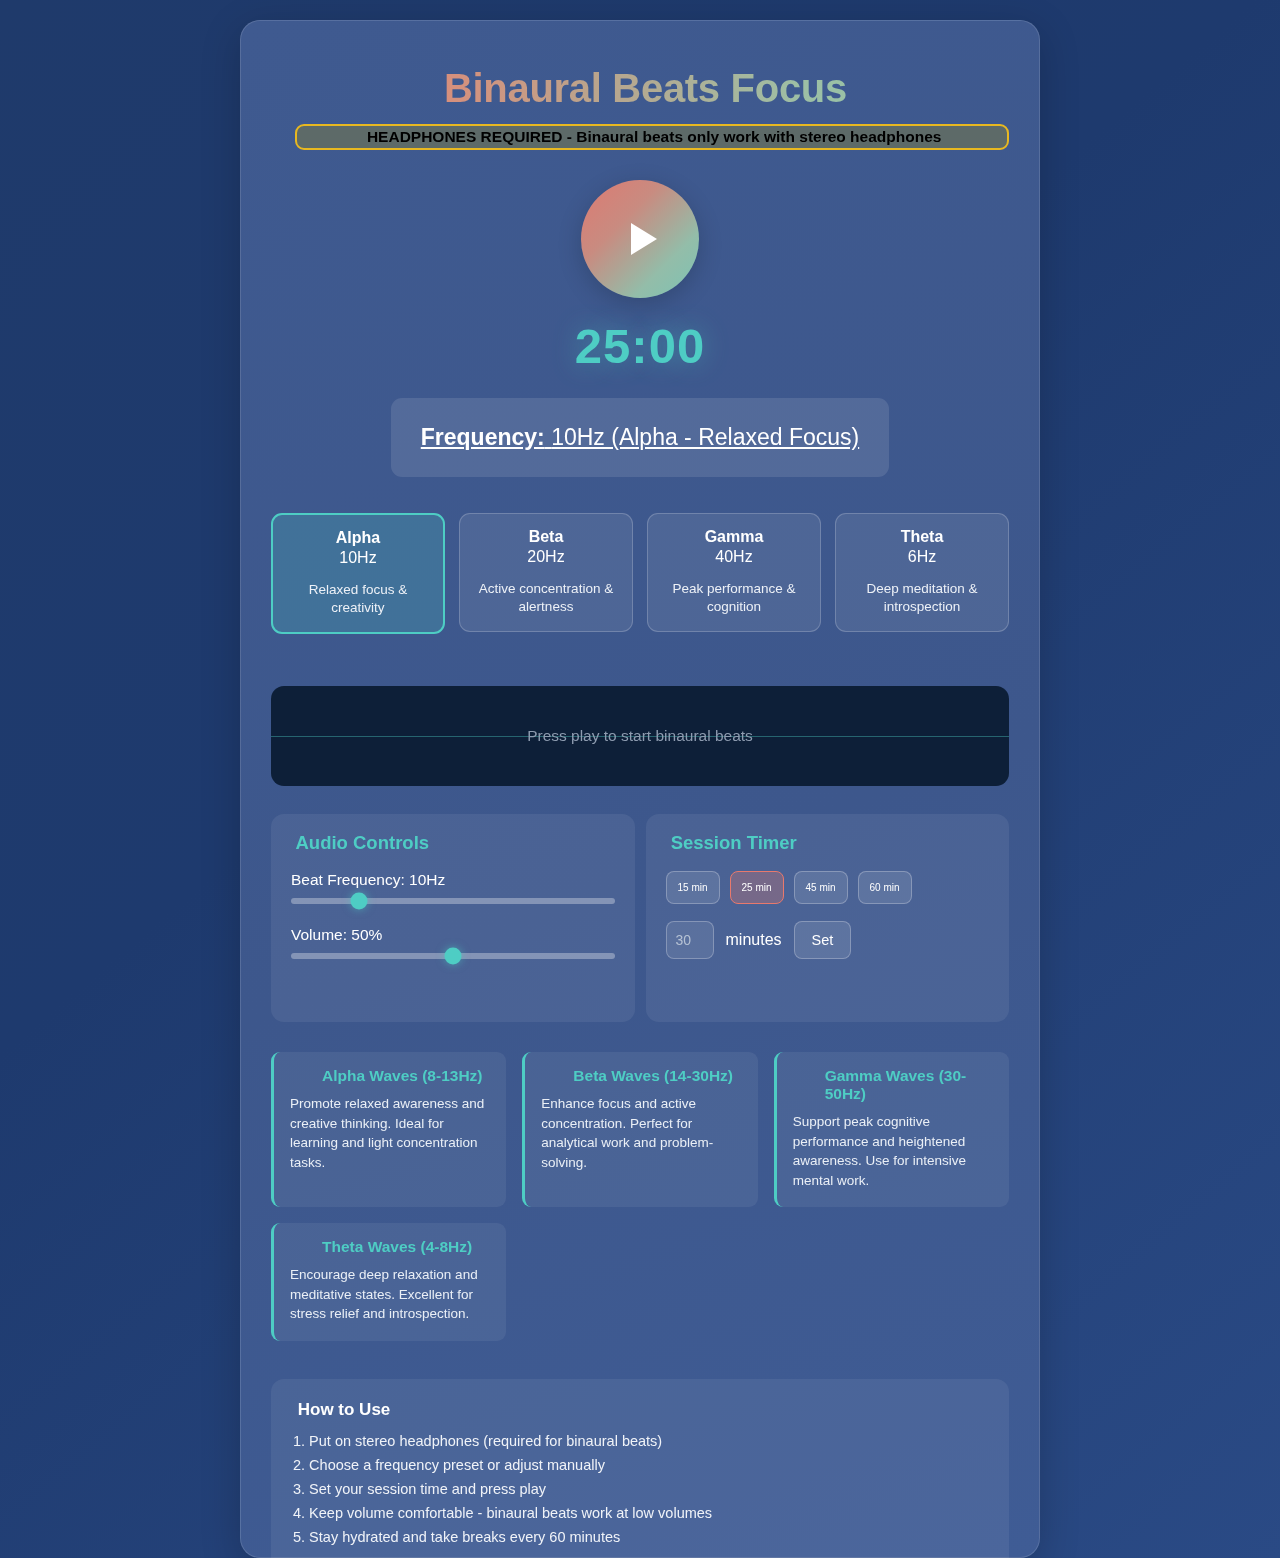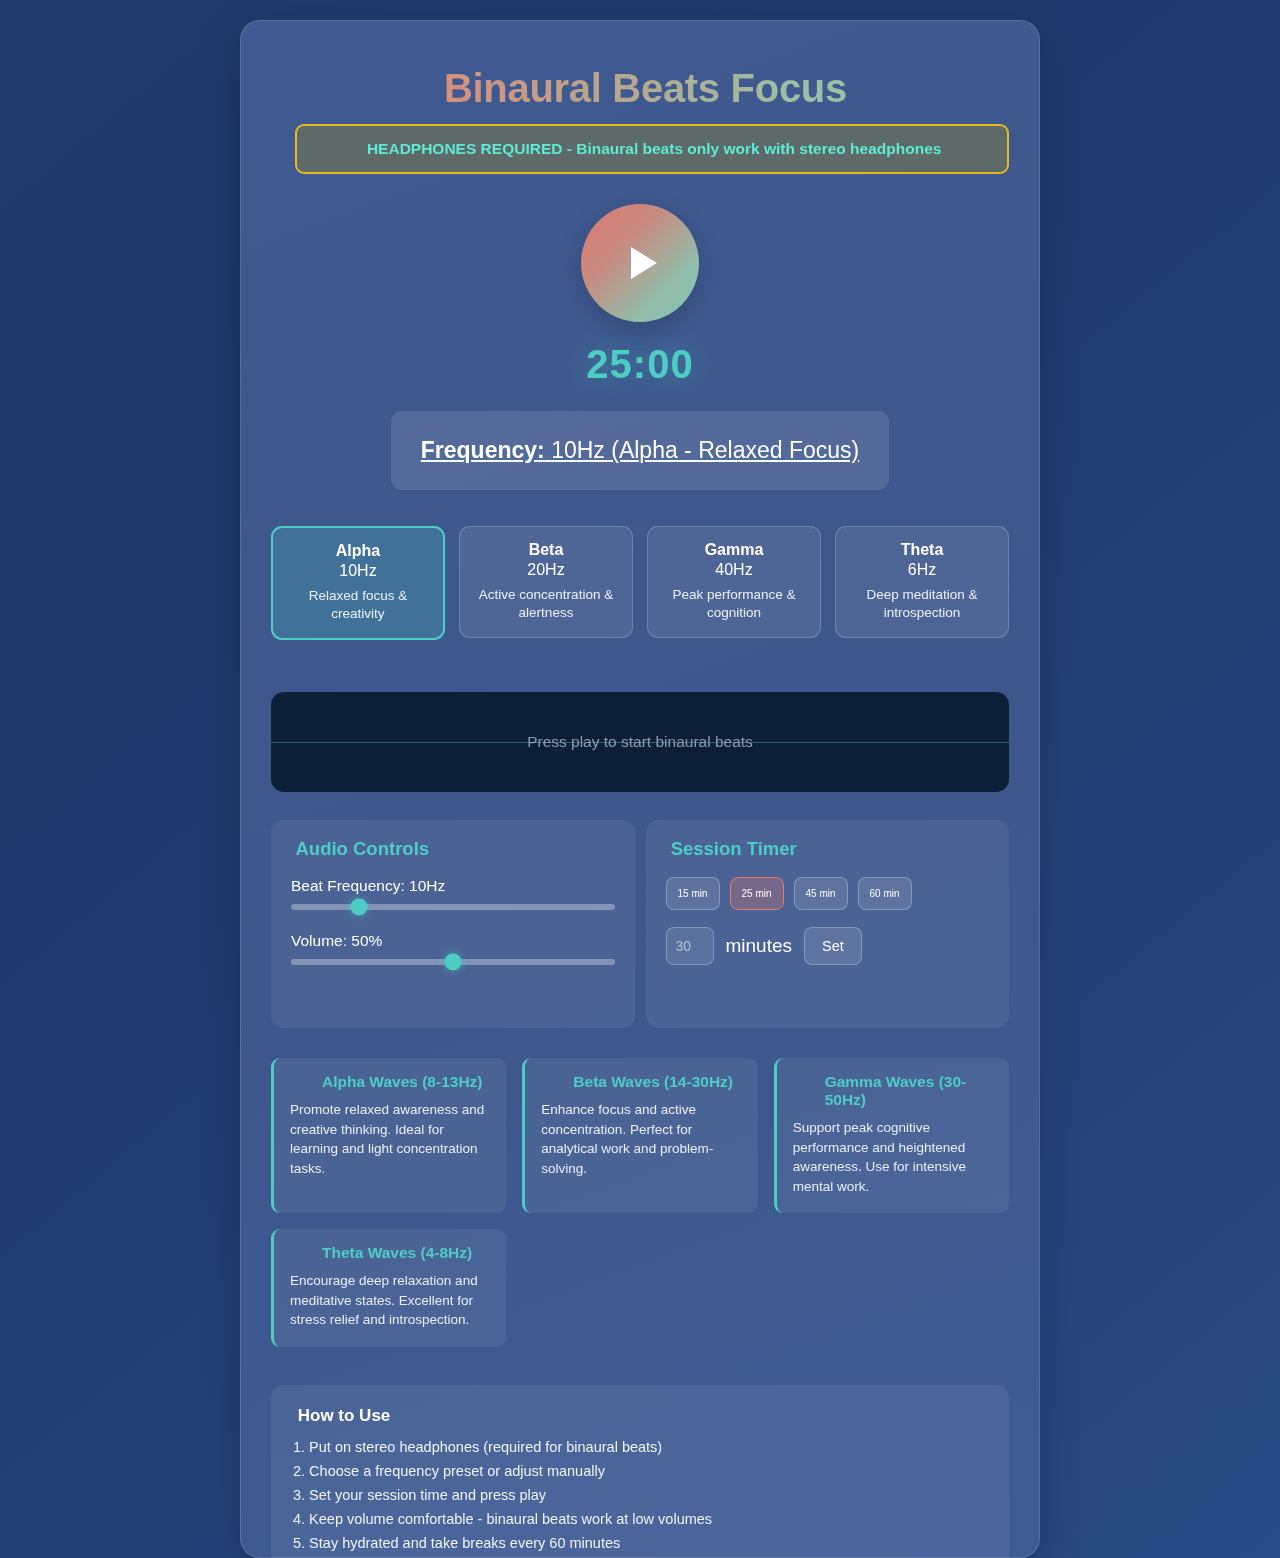--- a/index.html
+++ b/index.html
@@ -48,25 +48,25 @@
     text-align: center;
     font-size: 16.5px;
     color: #e6ecf5;
     margin-bottom: 22px;
   }
 
   .warning-banner {
     background: #5d6a68;
     border: 2px solid #e8b820;
     border-radius: 9px;
-    padding: 14px 12px;
+    padding: 2px 12px;
     text-align: center;
     font-size: 15.5px;
     font-weight: bold;
-    color: #5eead4;
+    color: #000000;
     margin-bottom: 30px;
     margin-left: 24px;
   }
 
   
   .player { text-align: center; margin-bottom: 24px; }
 
   .play-btn {
     width: 118px; height: 118px;
     border-radius: 50%;
@@ -79,21 +79,21 @@
   }
   .play-tri {
     width: 0; height: 0;
     border-left: 26px solid #ffffff;
     border-top: 16px solid transparent;
     border-bottom: 16px solid transparent;
     margin-left: 7px;
   }
 
   .timer-display {
-    font-size: 40px;
+    font-size: 49px;
     font-weight: bold;
     color: #4ecdc4;
     margin-top: 20px;
     letter-spacing: 1px;
     text-shadow: 0 0 26px rgba(78,205,196,0.45);
   }
 
   .frequency-display {
     display: inline-block;
     margin-top: 24px;
@@ -122,21 +122,21 @@
     padding: 14px 8px 16px 8px;
     text-align: center;
     cursor: pointer;
   }
   .preset.active {
     background: rgba(78,205,196,0.22);
     border: 2px solid #4ecdc4;
   }
   .preset-name { font-size: 16px; font-weight: bold; color: #ffffff; }
   .preset-hz   { font-size: 16px; color: #ffffff; margin-top: 2px; }
-  .preset-desc { font-size: 13.5px; color: #edf1f7; margin-top: 7px; line-height: 1.3; }
+  .preset-desc { font-size: 13.5px; color: #edf1f7; margin-top: 14px; line-height: 1.3; }
 
   
   .visualizer {
     position: relative;
     height: 100px;
     background: #0d1f38;
     border-radius: 13px;
     margin-bottom: 28px;
     display: flex; align-items: center; justify-content: center;
     overflow: hidden;
@@ -215,21 +215,21 @@
     width: 48px;
     padding: 10px 9px;
     background: rgba(255,255,255,0.09);
     border: 1px solid rgba(255,255,255,0.26);
     border-radius: 8px;
     color: #ffffff;
     font-size: 14px;
     font-family: "Liberation Sans", sans-serif;
   }
   .custom-input::placeholder { color: #b6c2d4; }
-  .custom-label { font-size: 19px; color: #ffffff; }
+  .custom-label { font-size: 16px; color: #ffffff; }
   .set-btn {
     background: rgba(255,255,255,0.11);
     border: 1px solid rgba(255,255,255,0.26);
     border-radius: 8px;
     color: #ffffff;
     font-size: 14.5px;
     padding: 10px 17px;
     font-family: "Liberation Sans", sans-serif;
     cursor: pointer;
   }

